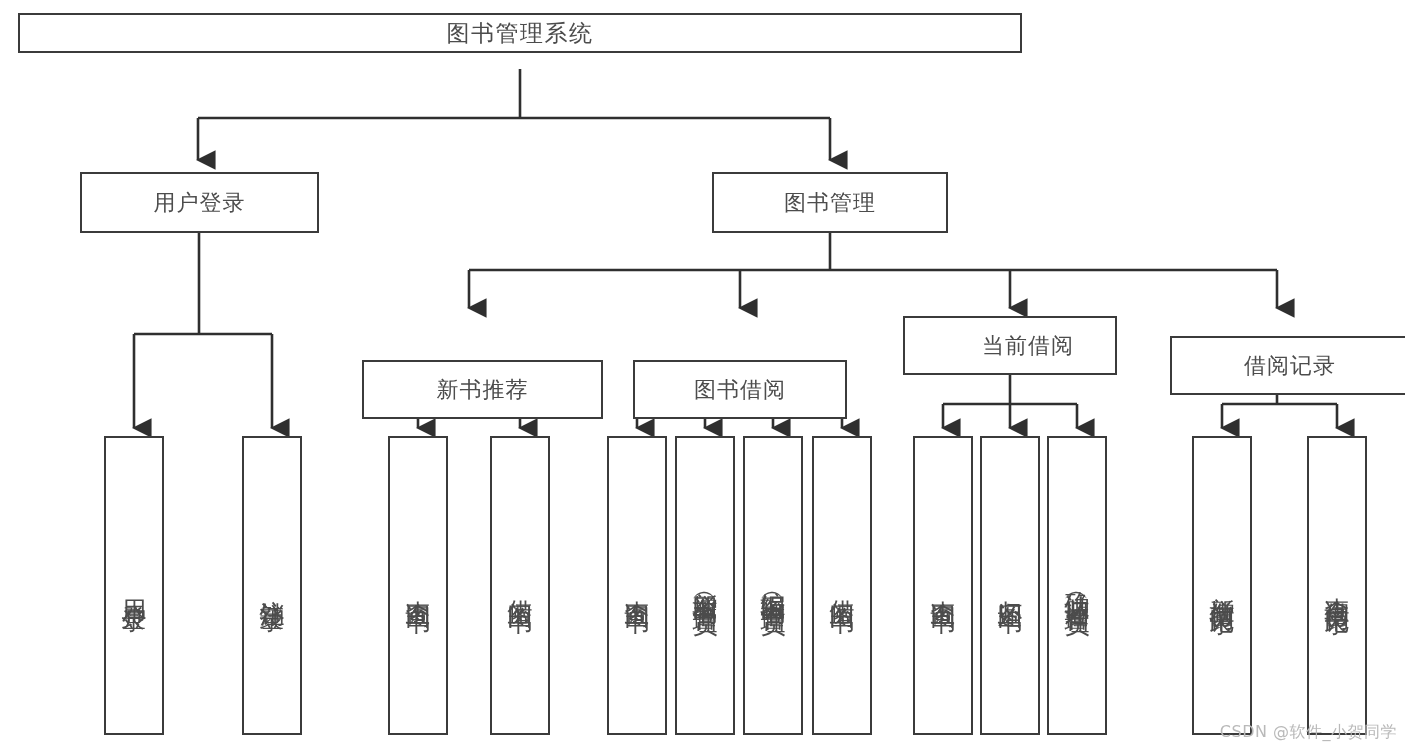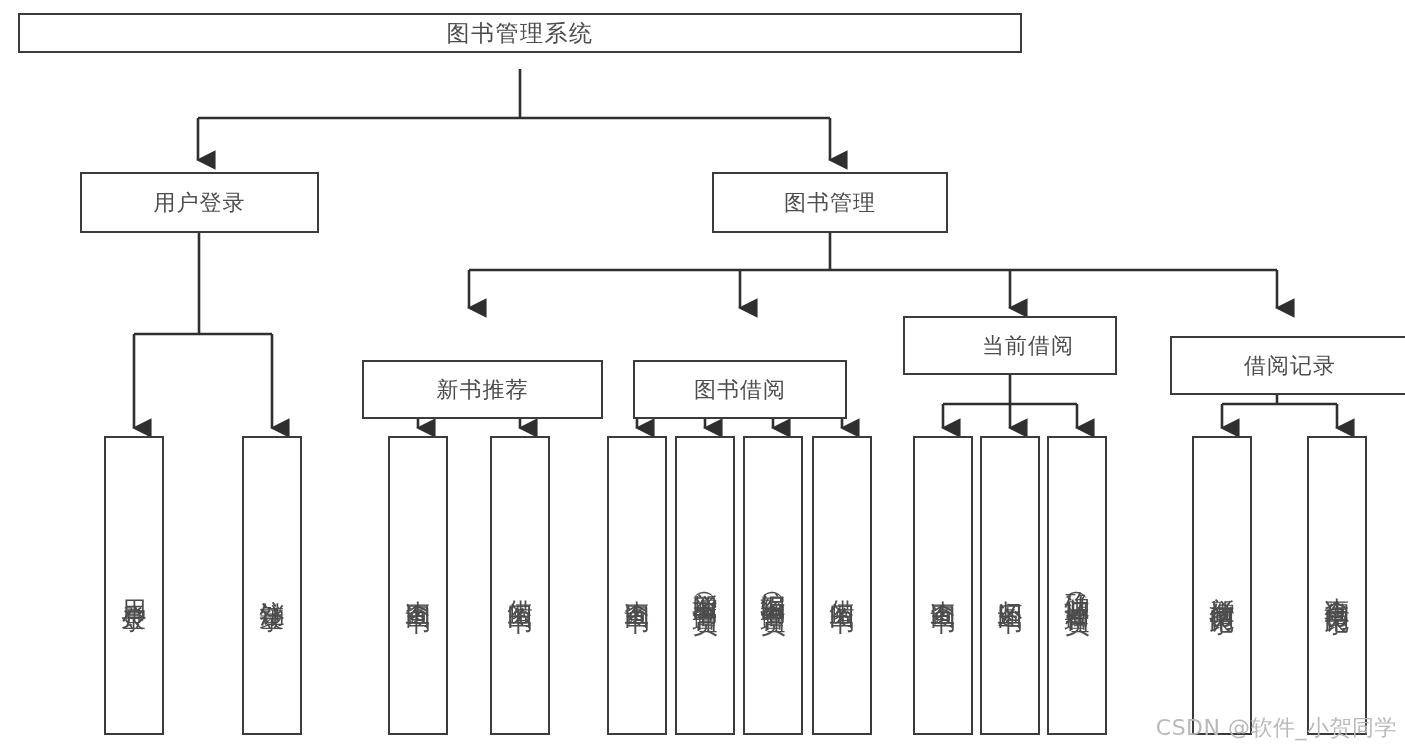--- a/index.html
+++ b/index.html
@@ -51,21 +51,21 @@
   }
   .node.v .vtxt{
     writing-mode:vertical-rl;
     text-orientation:upright;
     display:block;
   }
   .watermark{
     position:absolute;
     right:8px;
     bottom:4px;
-    font-size:22px;
+    font-size:16px;
     color:#b9b9b9;
     letter-spacing:0.5px;
     z-index:3;
     white-space:nowrap;
     font-family:"DejaVu Sans","Liberation Sans",sans-serif;
   }
 </style>
 </head>
 <body>
 

